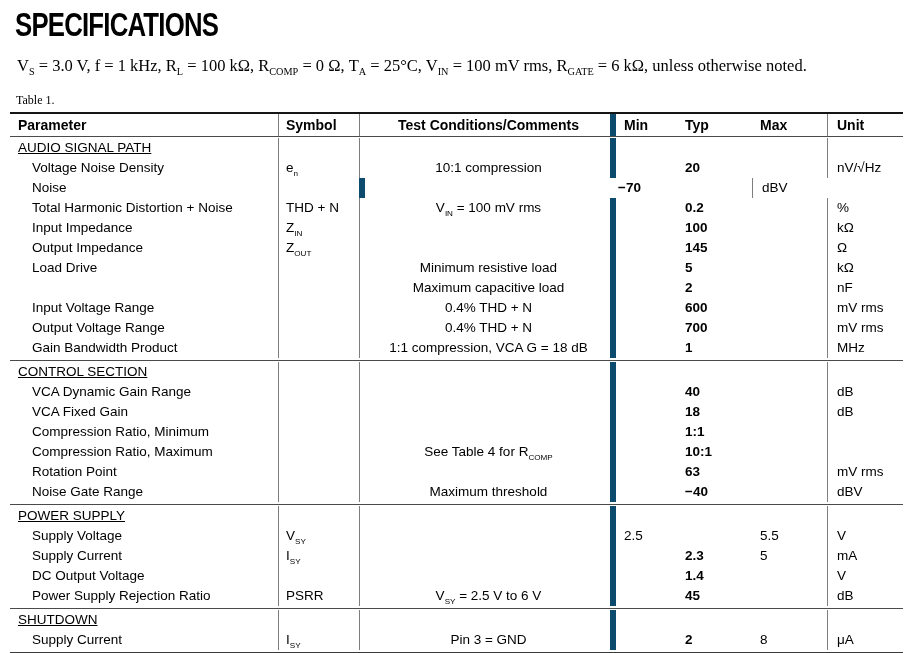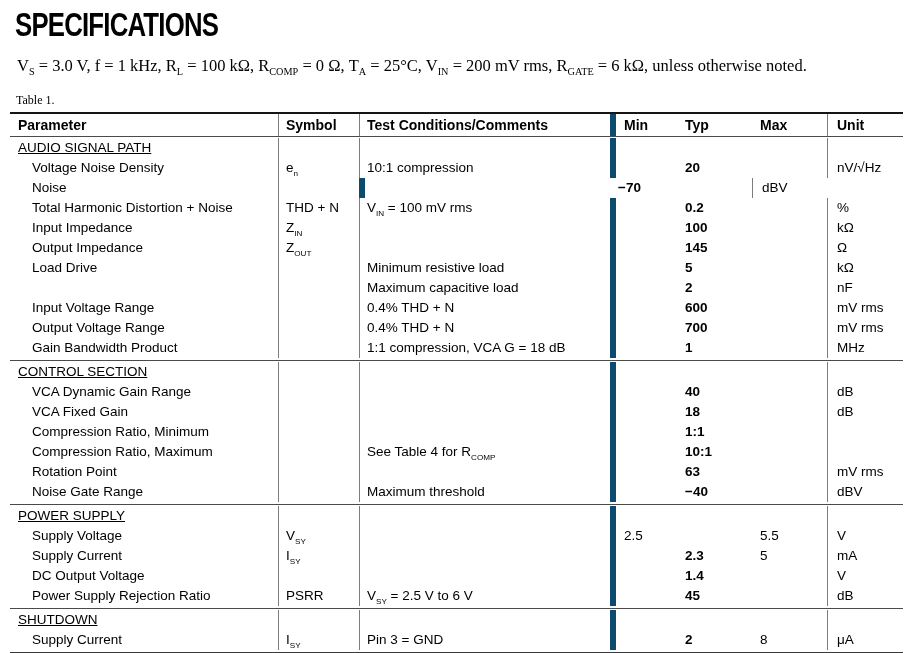--- a/index.html
+++ b/index.html
@@ -67,34 +67,34 @@
     font-size: 14px;
   }
   .header-row { border-bottom: 1.5px solid #4a4a4a; }
   .section + .section { border-top: 1.5px solid #4a4a4a; }
   .section { padding: 1px 0 2px 0; }
 
   .param-cell  { padding-left: 22px; }
   .row.sect .param-cell { padding-left: 8px; text-decoration: underline; }
   .header-row .param-cell { padding-left: 8px; }
   .symbol-cell { border-left: 1px solid #7d7d7d; padding-left: 7px; }
-  .cond-cell   { border-left: 1px solid #7d7d7d; padding-left: 7px; }
+  .cond-cell   { border-left: 1px solid #7d7d7d; padding-left: 7px; text-align: center; }
   .min-cell    { border-left: 6px solid #0c4a6e; padding-left: 8px; }
   .typ-cell    { padding-left: 8px; font-weight: bold; }
   .max-cell    { padding-left: 8px; }
   .unit-cell   { border-left: 1px solid #7d7d7d; padding-left: 9px; }
 </style>
 </head>
 <body>
 
 <div class="page">
 
   <div class="doc-title">SPECIFICATIONS</div>
 
-  <div class="conditions"><span>V</span><sub>S</sub><span> = 3.0 V, f = 1 kHz, R</span><sub>L</sub><span> = 100 kΩ, R</span><sub>COMP</sub><span> = 0 Ω, T</span><sub>A</sub><span> = 25°C, V</span><sub>IN</sub><span> = 200 mV rms, R</span><sub>GATE</sub><span> = 6 kΩ, unless otherwise noted.</span></div>
+  <div class="conditions"><span>V</span><sub>S</sub><span> = 3.0 V, f = 1 kHz, R</span><sub>L</sub><span> = 100 kΩ, R</span><sub>COMP</sub><span> = 0 Ω, T</span><sub>A</sub><span> = 25°C, V</span><sub>IN</sub><span> = 100 mV rms, R</span><sub>GATE</sub><span> = 6 kΩ, unless otherwise noted.</span></div>
 
   <div class="table-caption">Table 1.</div>
 
   <div class="tbl">
     <div class="row header-row">
       <div class="cell param-cell">Parameter</div>
       <div class="cell symbol-cell">Symbol</div>
       <div class="cell cond-cell">Test Conditions/Comments</div>
       <div class="cell min-cell">Min</div>
       <div class="cell typ-cell">Typ</div>

